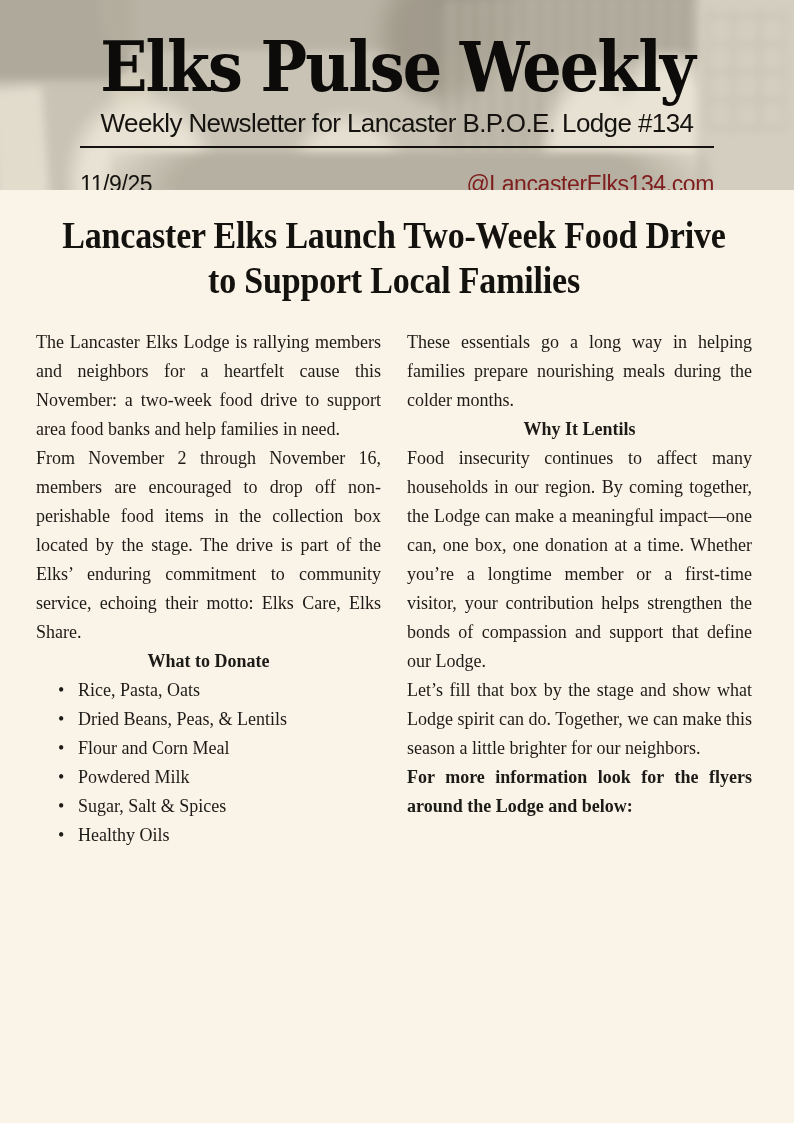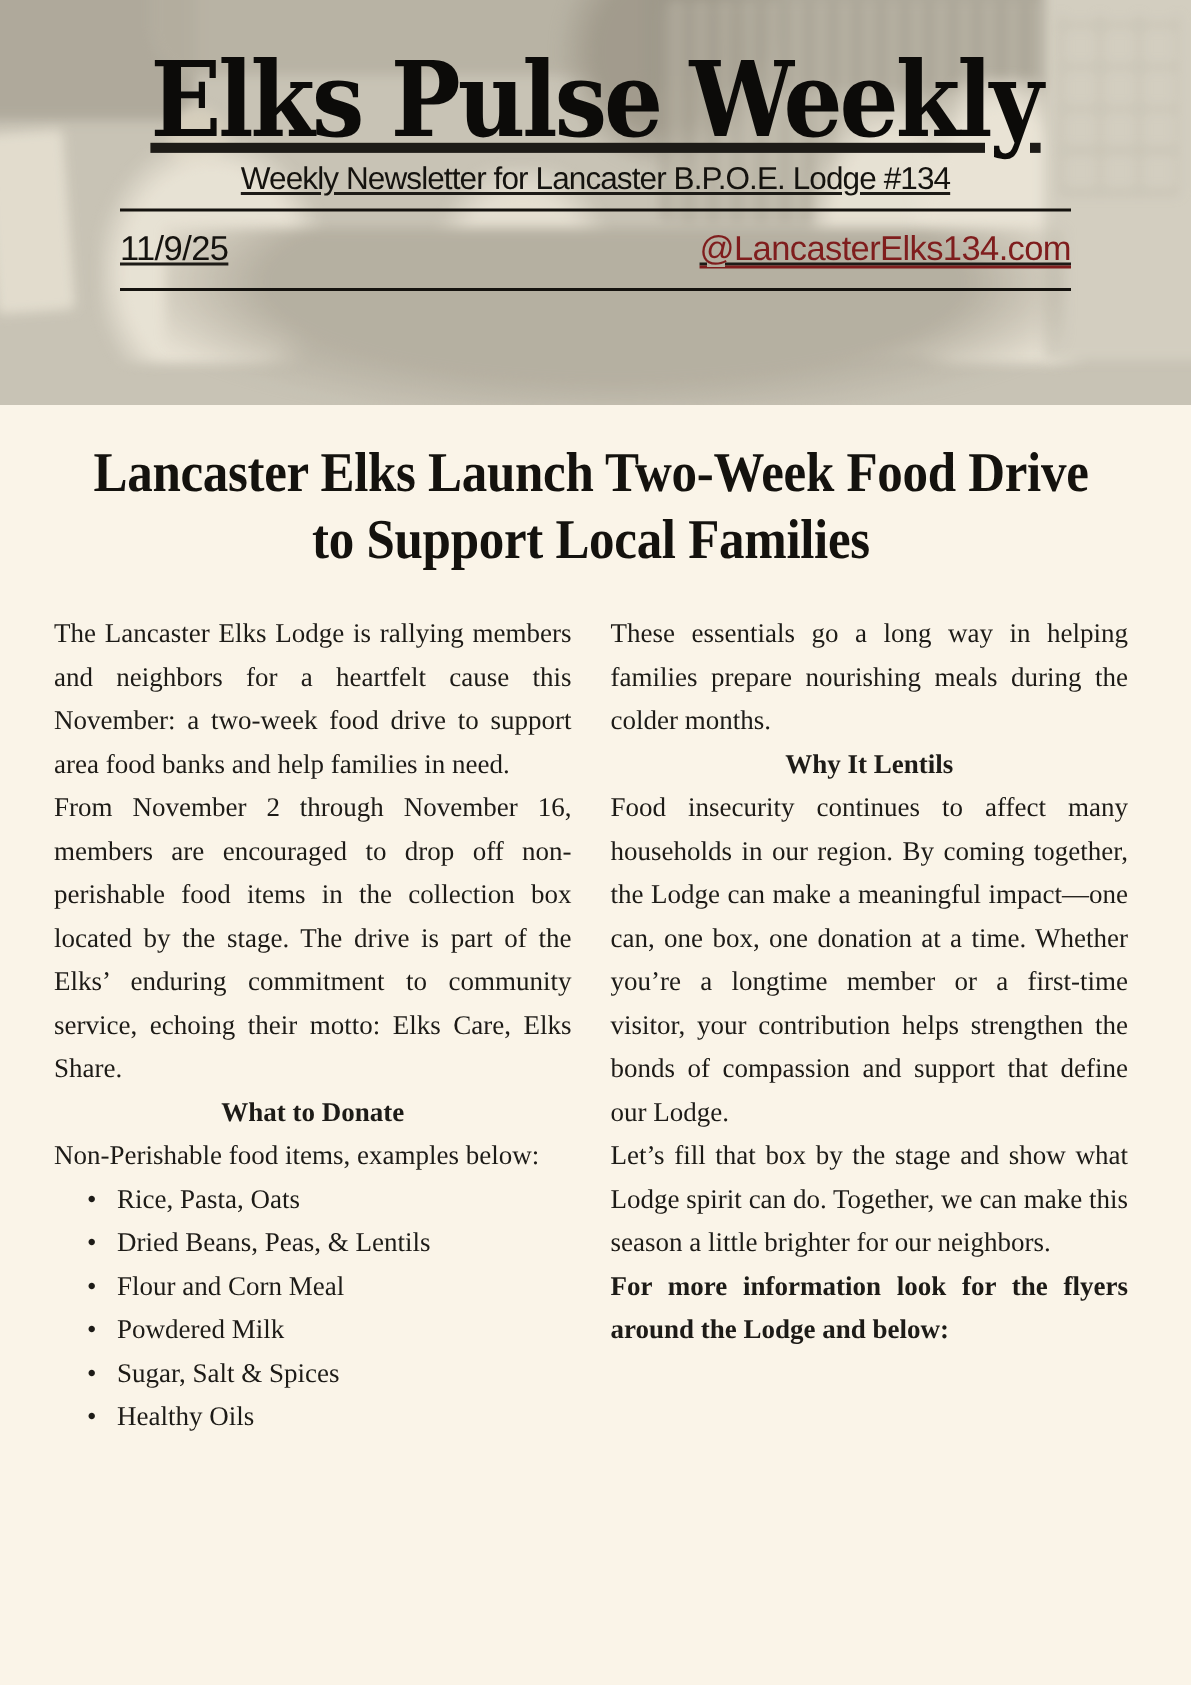--- a/index.html
+++ b/index.html
@@ -5,21 +5,21 @@
   * { margin:0; padding:0; box-sizing:border-box; }
   html,body { background:#e9e4d8; }
   .page {
     width:794px; height:1123px; margin:0 auto; position:relative;
     background:#faf4e8; overflow:hidden;
     font-family:"Liberation Serif", serif; color:#1d1b17;
   }
 
   
   .header {
-    position:relative; height:270px; background:#c7c2b4; overflow:hidden;text-decoration:underline;
+    position:relative; height:190px; background:#c7c2b4; overflow:hidden;
   }
   .photo { position:absolute; inset:0; z-index:0; }
   .photo div { position:absolute; filter:blur(4px); }
   .ph-topleft   { left:-30px; top:-30px; width:160px; height:110px; background:#a7a193; border-radius:20px; }
   .ph-topband   { left:100px; top:-40px; width:420px; height:90px; background:#aea899; border-radius:30px; opacity:.8; }
   .ph-paper     { left:-6px; top:88px; width:52px; height:120px; background:#e8e2d3; border-radius:4px; transform:rotate(-4deg); }
   .ph-man-left  { left:66px; top:92px; width:150px; height:150px; background:radial-gradient(ellipse at 50% 60%, #efe9db 0 55%, rgba(239,233,219,0) 75%); }
   .ph-head-left { left:112px; top:72px; width:40px; height:42px; background:#d8d0bd; border-radius:50%; }
   .ph-plant     { left:372px; top:-18px; width:140px; height:130px; background:radial-gradient(ellipse at 50% 40%, #968f80 0 45%, rgba(150,143,128,0) 72%); }
   .ph-bottles   { left:440px; top:0; width:270px; height:150px;
@@ -35,27 +35,27 @@
   .ph-counter   { left:110px; top:152px; width:600px; height:120px; background:radial-gradient(ellipse at 50% 30%, #afa99a 0 55%, rgba(175,169,154,0) 80%); }
   .header::after { content:""; position:absolute; inset:0; background:rgba(204,199,185,.22); z-index:1; }
 
   .header-content { position:relative; z-index:2; margin:0 80px; text-align:center; }
   .masthead {
     padding-top:26px; font-family:"DejaVu Serif", serif; font-weight:700;
     font-size:62px; line-height:1.1; letter-spacing:-2px; color:#0c0b09;
     transform:scaleY(1.12); transform-origin:center top;
   }
   .subtitle {
-    font-family:"Liberation Sans", sans-serif; font-size:21px; letter-spacing:-0.6px;
+    font-family:"Liberation Sans", sans-serif; font-size:26px; letter-spacing:-0.6px;
     color:#15130f; padding:14px 0 7px; border-bottom:2px solid #15130f;
   }
   .meta-row {
     display:flex; align-items:center; font-family:"Liberation Sans", sans-serif;
     font-size:23px; letter-spacing:-0.4px; color:#15130f;
-    padding:11px 0 13px; border-bottom:2px solid #15130f;
+    padding:23px 0 13px; border-bottom:2px solid #15130f;
   }
   .meta-date { flex:1; text-align:left; }
   .meta-site { flex:0 0 auto; text-decoration:underline; text-underline-offset:4px; text-decoration-thickness:2px; color:#7f1d1d; cursor:pointer; }
   .meta-day  { flex:1; text-align:right; }
 
   
   .main { padding:24px 42px 0 36px; }
   .headline {
     font-family:"Liberation Serif", serif; font-weight:700; font-size:34px; line-height:1.2;
     text-align:center; color:#14120e; max-width:696px; margin:0 auto;
@@ -105,21 +105,20 @@
 
   <div class="main">
     <h1 class="headline">Lancaster Elks Launch Two-Week Food Drive to Support Local Families</h1>
 
     <div class="columns">
 
       <div class="col">
         <p>The Lancaster Elks Lodge is rallying members and neighbors for a heartfelt cause this November: a two-week food drive to support area food banks and help families in need.</p>
         <p>From November 2 through November 16, members are encouraged to drop off non-perishable food items in the collection box located by the stage. The drive is part of the Elks’ enduring commitment to community service, echoing their motto: Elks Care, Elks Share.</p>
         <p class="sec-heading">What to Donate</p>
-        <p>Non-Perishable food items, examples below:</p>
         <ul class="donate">
           <li>Rice, Pasta, Oats</li>
           <li>Dried Beans, Peas, &amp; Lentils</li>
           <li>Flour and Corn Meal</li>
           <li>Powdered Milk</li>
           <li>Sugar, Salt &amp; Spices</li>
           <li>Healthy Oils</li>
         </ul>
       </div>
 

